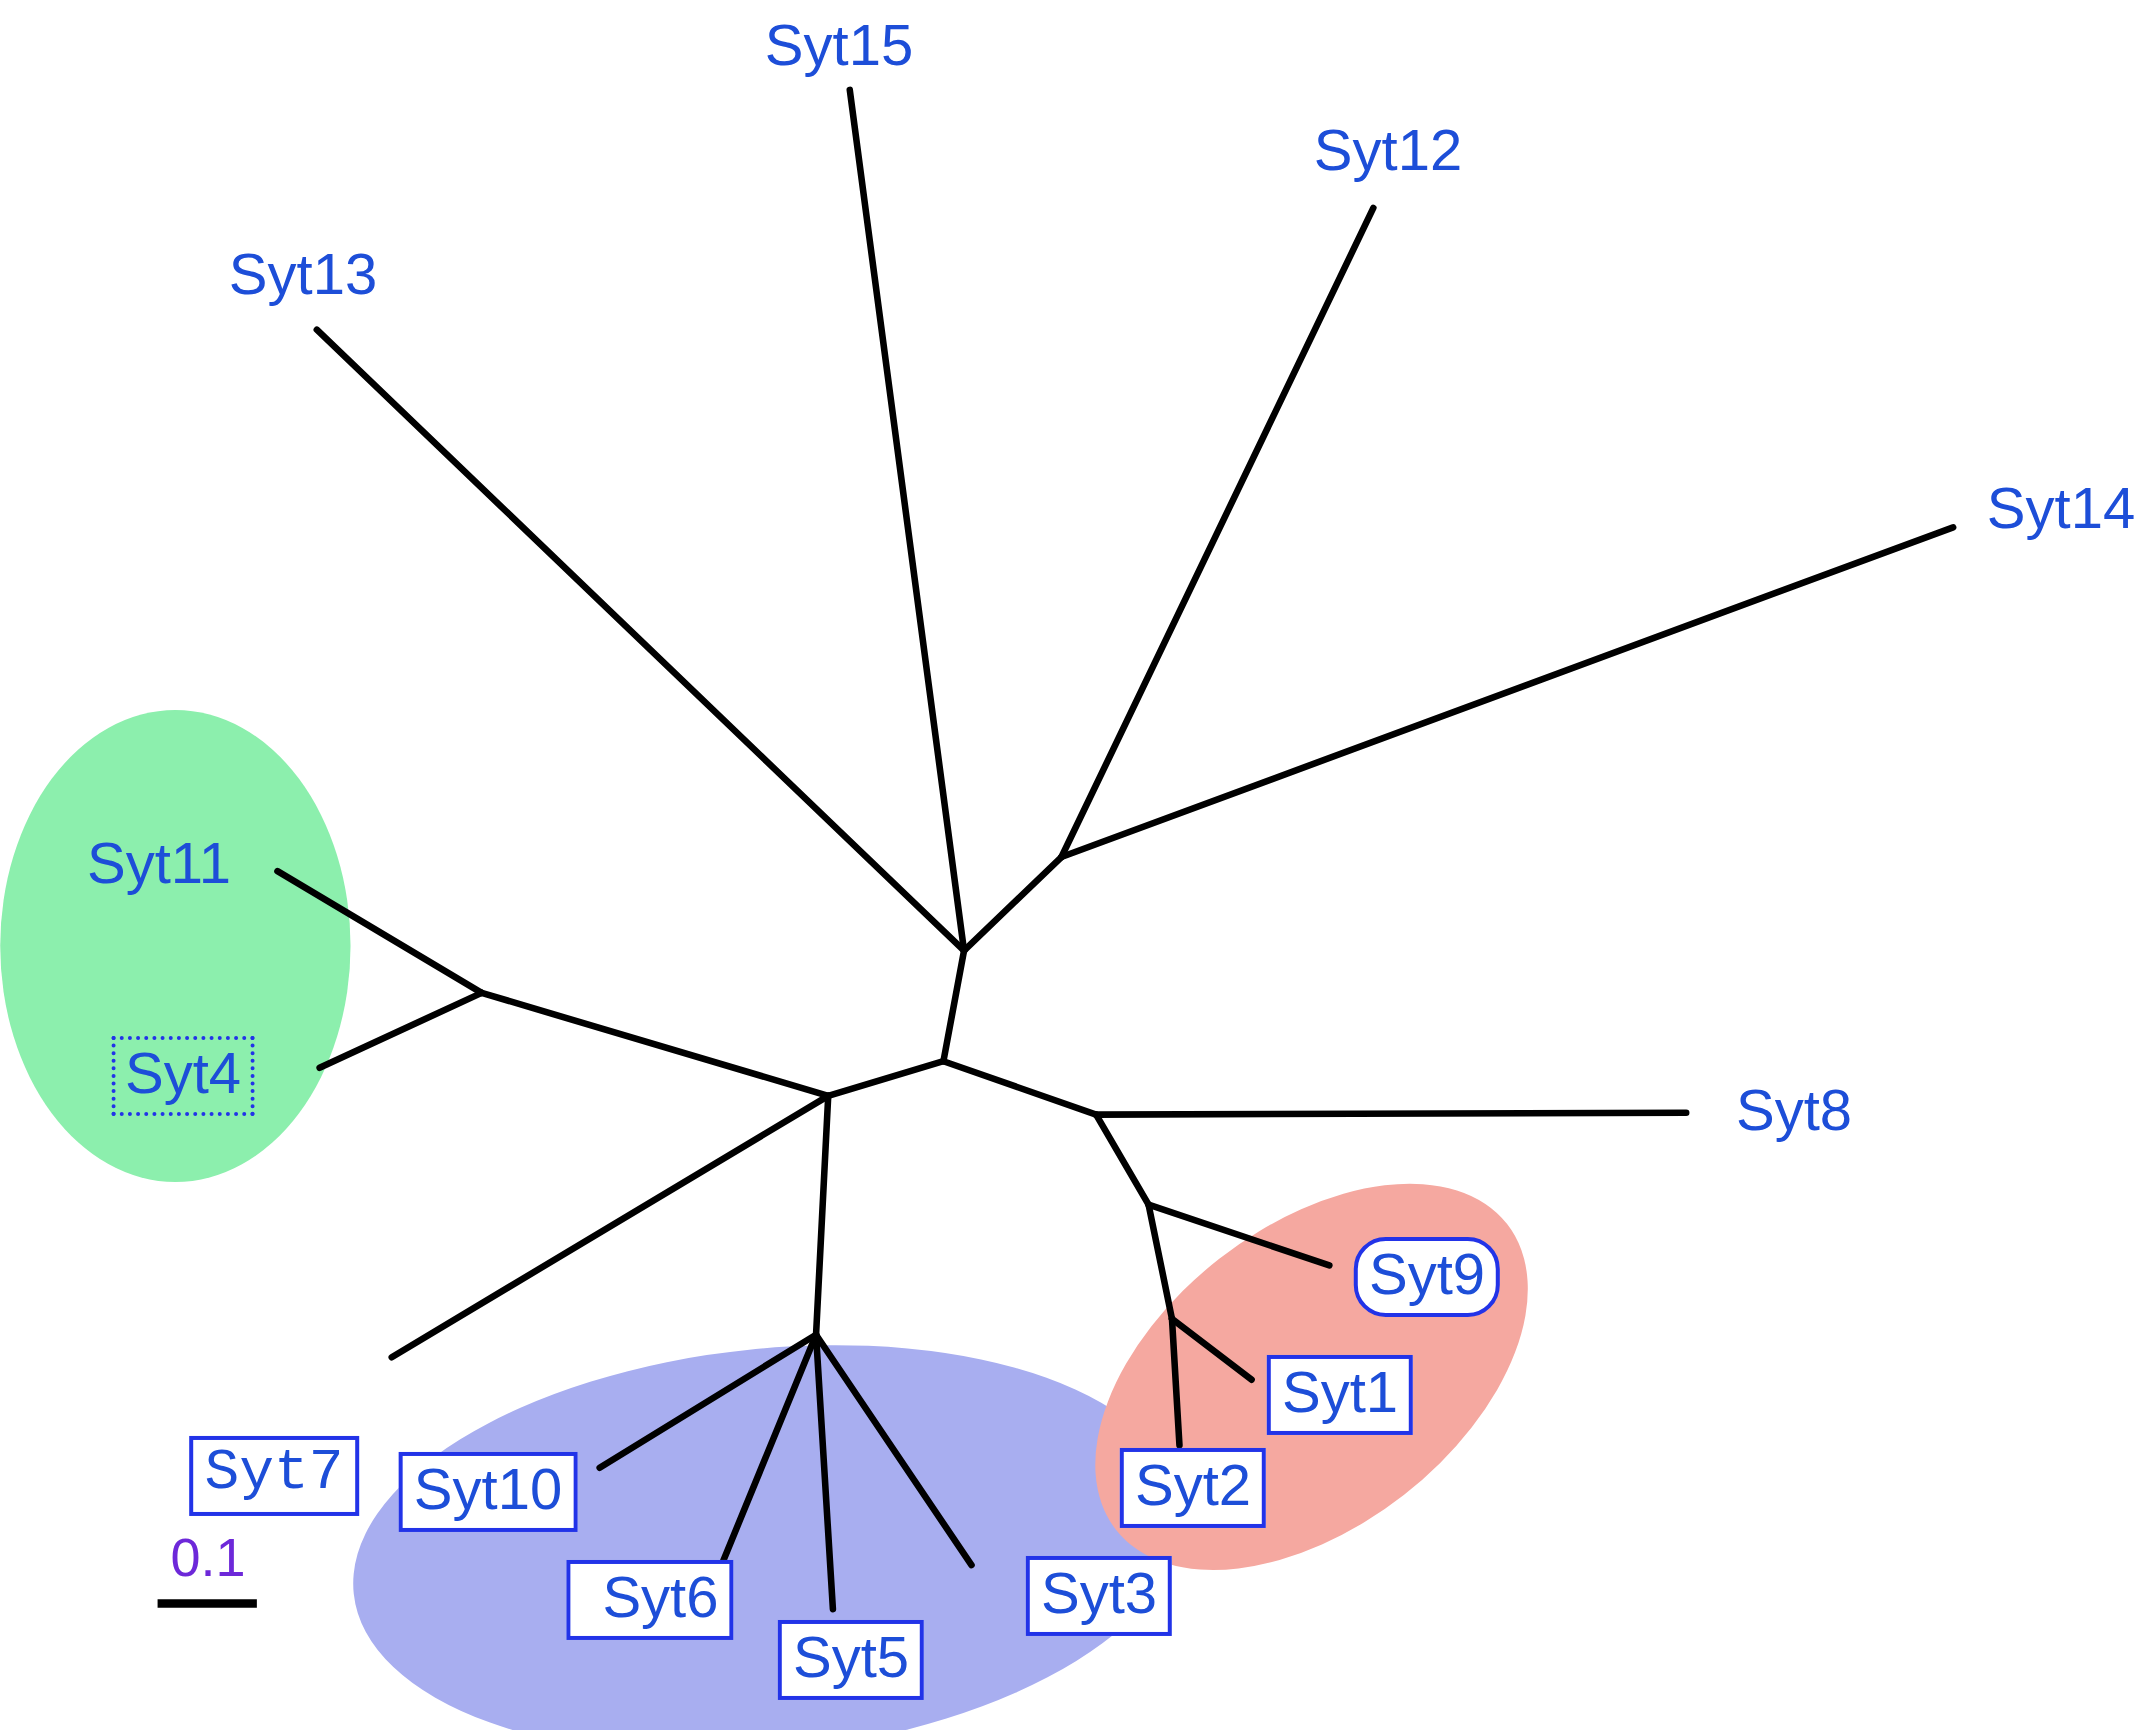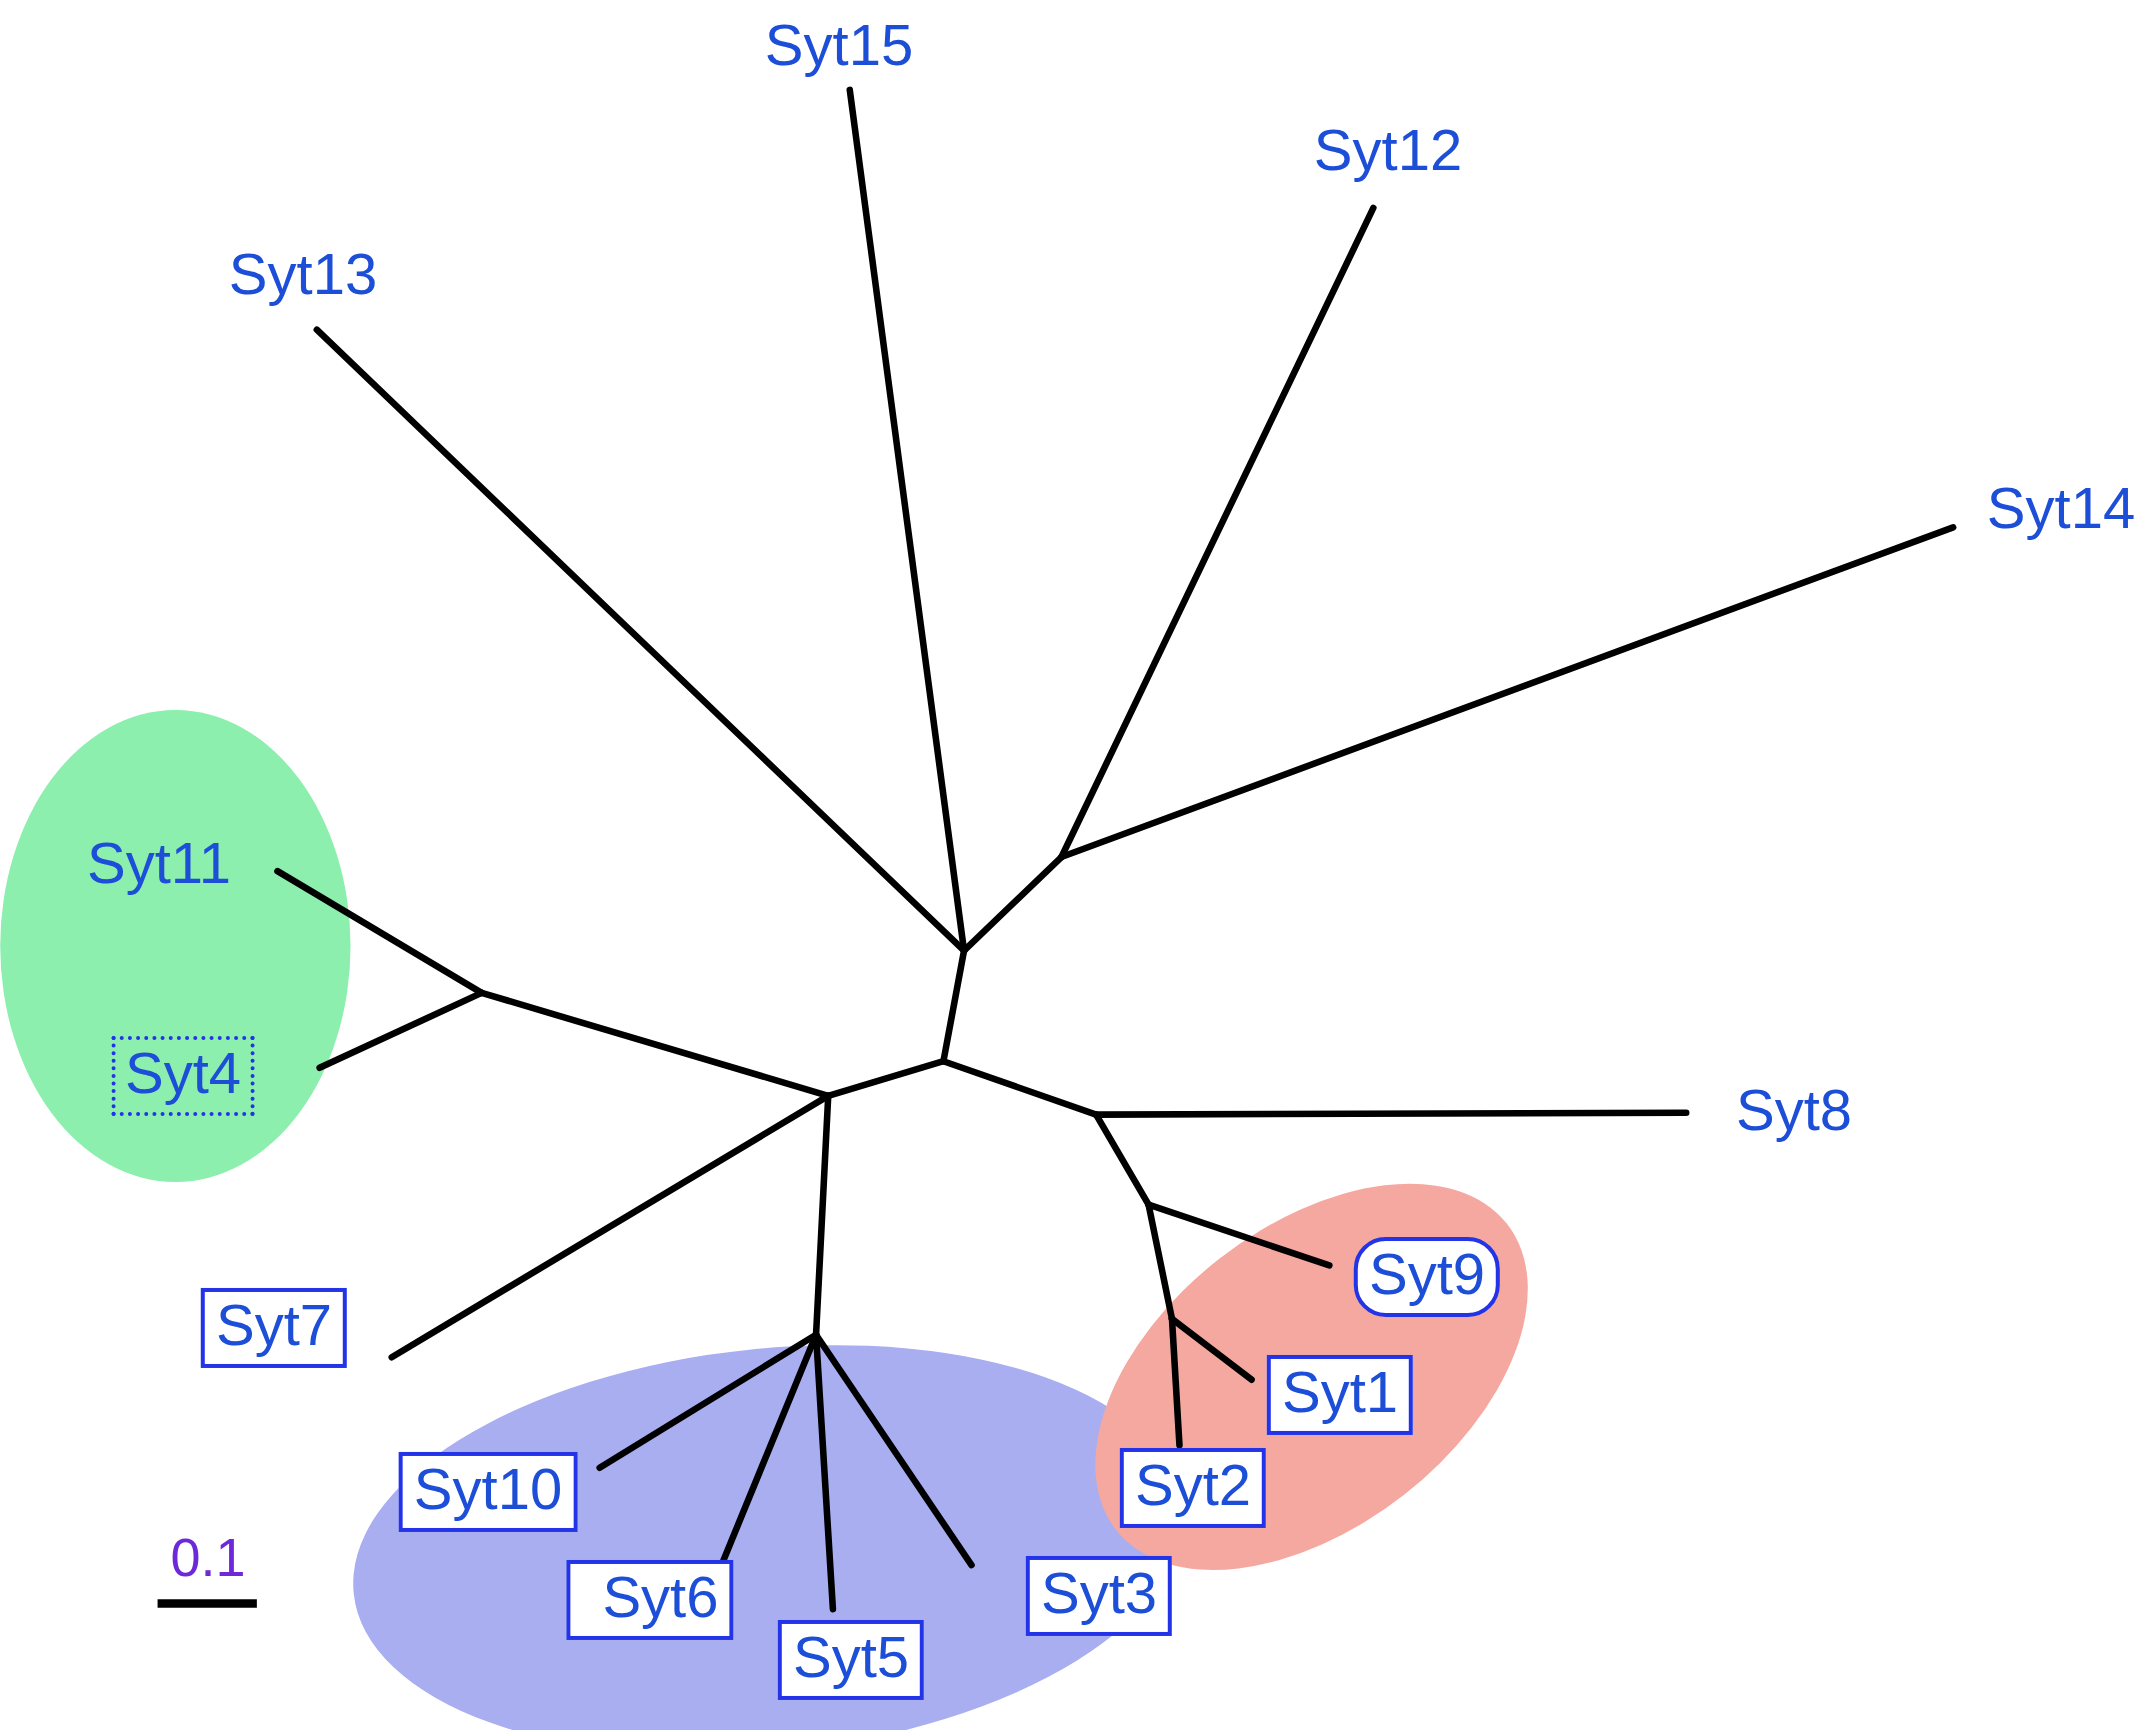--- a/index.html
+++ b/index.html
@@ -94,21 +94,21 @@
   <div class="taxon" style="left:839px;  top:45px;">Syt15</div>
   <div class="taxon" style="left:1388px; top:150px;">Syt12</div>
   <div class="taxon" style="left:303px;  top:274px;">Syt13</div>
   <div class="taxon" style="left:2061px; top:508px;">Syt14</div>
   <div class="taxon" style="left:159px;  top:863px;">Syt11</div>
   <div class="taxon dotted" style="left:183px; top:1076px;">Syt4</div>
   <div class="taxon" style="left:1794px; top:1110px;">Syt8</div>
   <div class="taxon boxed" style="left:1427px; top:1277px;border-radius:32px;">Syt9</div>
   <div class="taxon boxed" style="left:1340px; top:1395px;">Syt1</div>
   <div class="taxon boxed" style="left:1193px; top:1488px;">Syt2</div>
-  <div class="taxon boxed" style="left:274px;  top:1328px;">Syt7</div>
+  <div class="taxon boxed" style="left:274px;  top:1476px;font-family:Liberation Mono, monospace;">Syt7</div>
   <div class="taxon boxed" style="left:488px;  top:1492px;text-align:right;">Syt10</div>
   <div class="taxon boxed" style="left:650px;  top:1600px;padding-left:32px;">Syt6</div>
   <div class="taxon boxed" style="left:851px;  top:1660px;">Syt5</div>
   <div class="taxon boxed" style="left:1063px; top:1596px;margin-left:36px;">Syt3</div>
 
   <div class="scale-label" style="left:208px; top:1557px;">0.1</div>
 
 </div>
 
 

